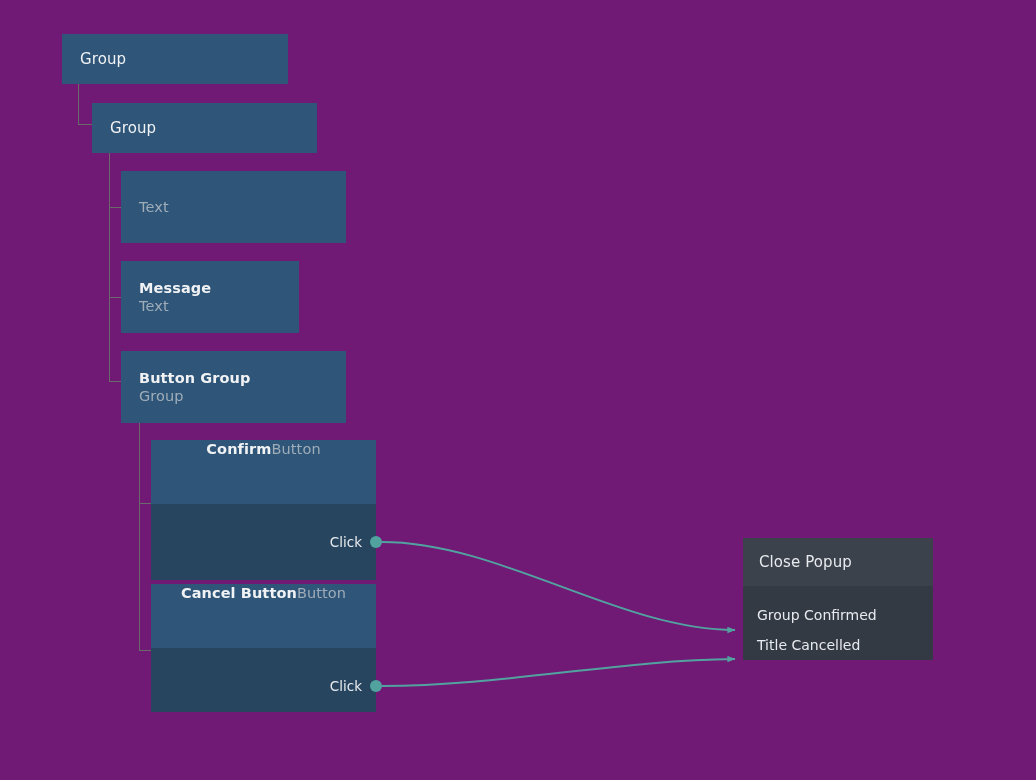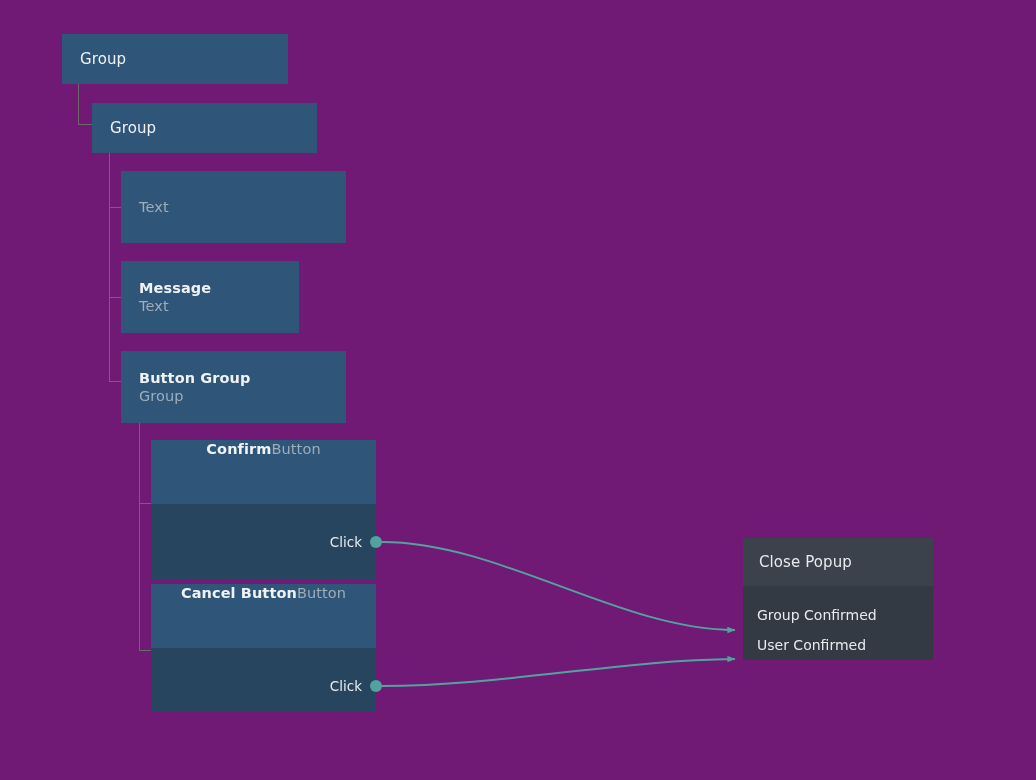--- a/index.html
+++ b/index.html
@@ -237,17 +237,17 @@
     </div>
   </div>
   <div class="port-dot" style="left:370px; top:680px;"></div>
 
   <div class="node action" style="left:743px; top:538px; width:190px; height:138px;">
     <div class="node-head">
       <span class="node-title">Close Popup</span>
     </div>
     <div class="node-body">
       <span class="in-port" style="top:20px;">Group Confirmed</span>
-      <span class="in-port" style="top:50px;">User Confirmed</span>
+      <span class="in-port" style="top:50px;">Title Cancelled</span>
     </div>
   </div>
 
 </div>
 
 </body></html>

